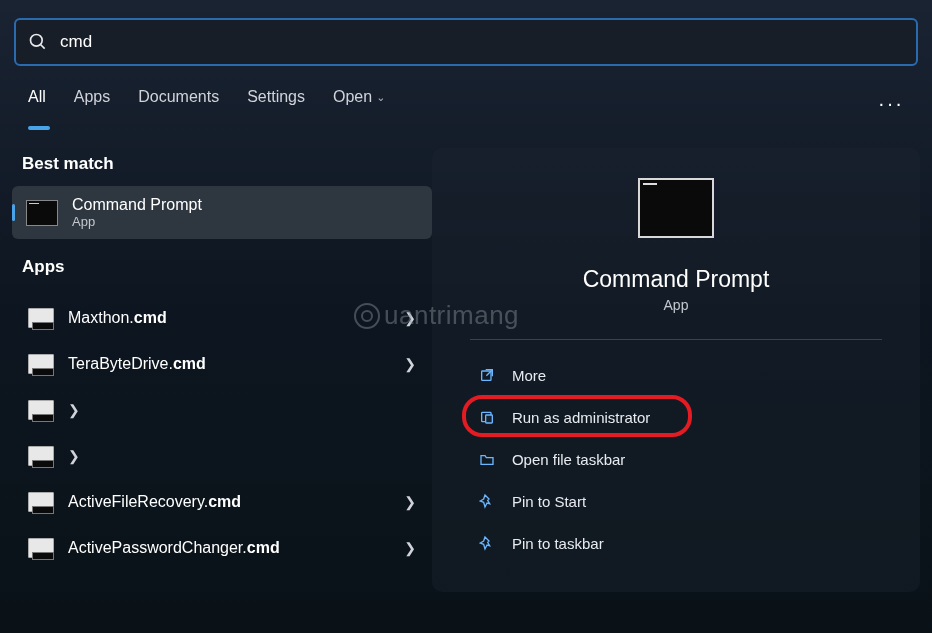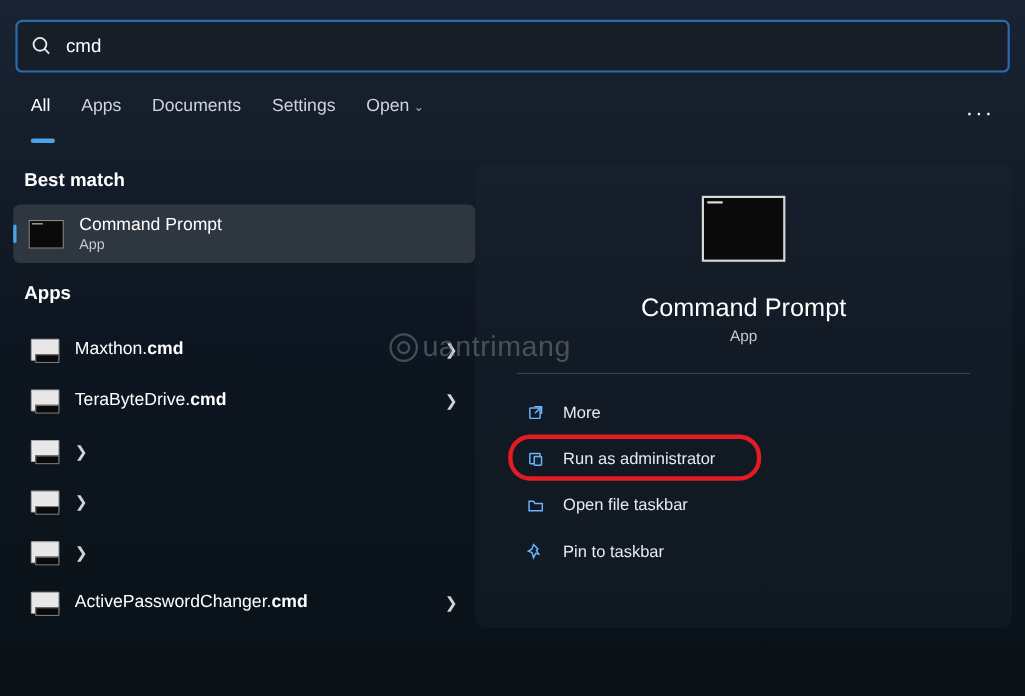--- a/index.html
+++ b/index.html
@@ -261,20 +261,21 @@
         <div class="app-item">
           <div class="file-thumb"></div>
           <div class="chevron-right">❯</div>
         </div>
         <div class="app-item">
           <div class="file-thumb"></div>
           <div class="chevron-right">❯</div>
         </div>
         <div class="app-item">
           <div class="file-thumb"></div>
+          <div class="app-label">ActiveFileRecovery.<span class="ext">cmd</span></div>
           <div class="chevron-right">❯</div>
         </div>
         <div class="app-item">
           <div class="file-thumb"></div>
           <div class="app-label">ActivePasswordChanger.<span class="ext">cmd</span></div>
           <div class="chevron-right">❯</div>
         </div>
       </div>
   </div>
 
@@ -311,20 +312,28 @@
             </svg>
         </span>
         <span>Open file taskbar</span>
       </div>
       <div class="action">
         <span class="action-icon">
           <svg viewBox="0 0 24 24" width="16" height="16" fill="none" stroke="currentColor" stroke-width="2">
               <path d="M9 3l6 6-2 2 3 5-4-1-3 6-2-7-5-2 5-3z"></path>
             </svg>
         </span>
+        <span>Pin to Start</span>
+      </div>
+      <div class="action">
+        <span class="action-icon">
+          <svg viewBox="0 0 24 24" width="16" height="16" fill="none" stroke="currentColor" stroke-width="2">
+              <path d="M9 3l6 6-2 2 3 5-4-1-3 6-2-7-5-2 5-3z"></path>
+            </svg>
+        </span>
         <span>Pin to taskbar</span>
       </div>
     </div>
   </div>
 </div>
 
 <div class="watermark">
   <span class="watermark-icon">
       <span class="watermark-icon-inner"></span>
     </span>

